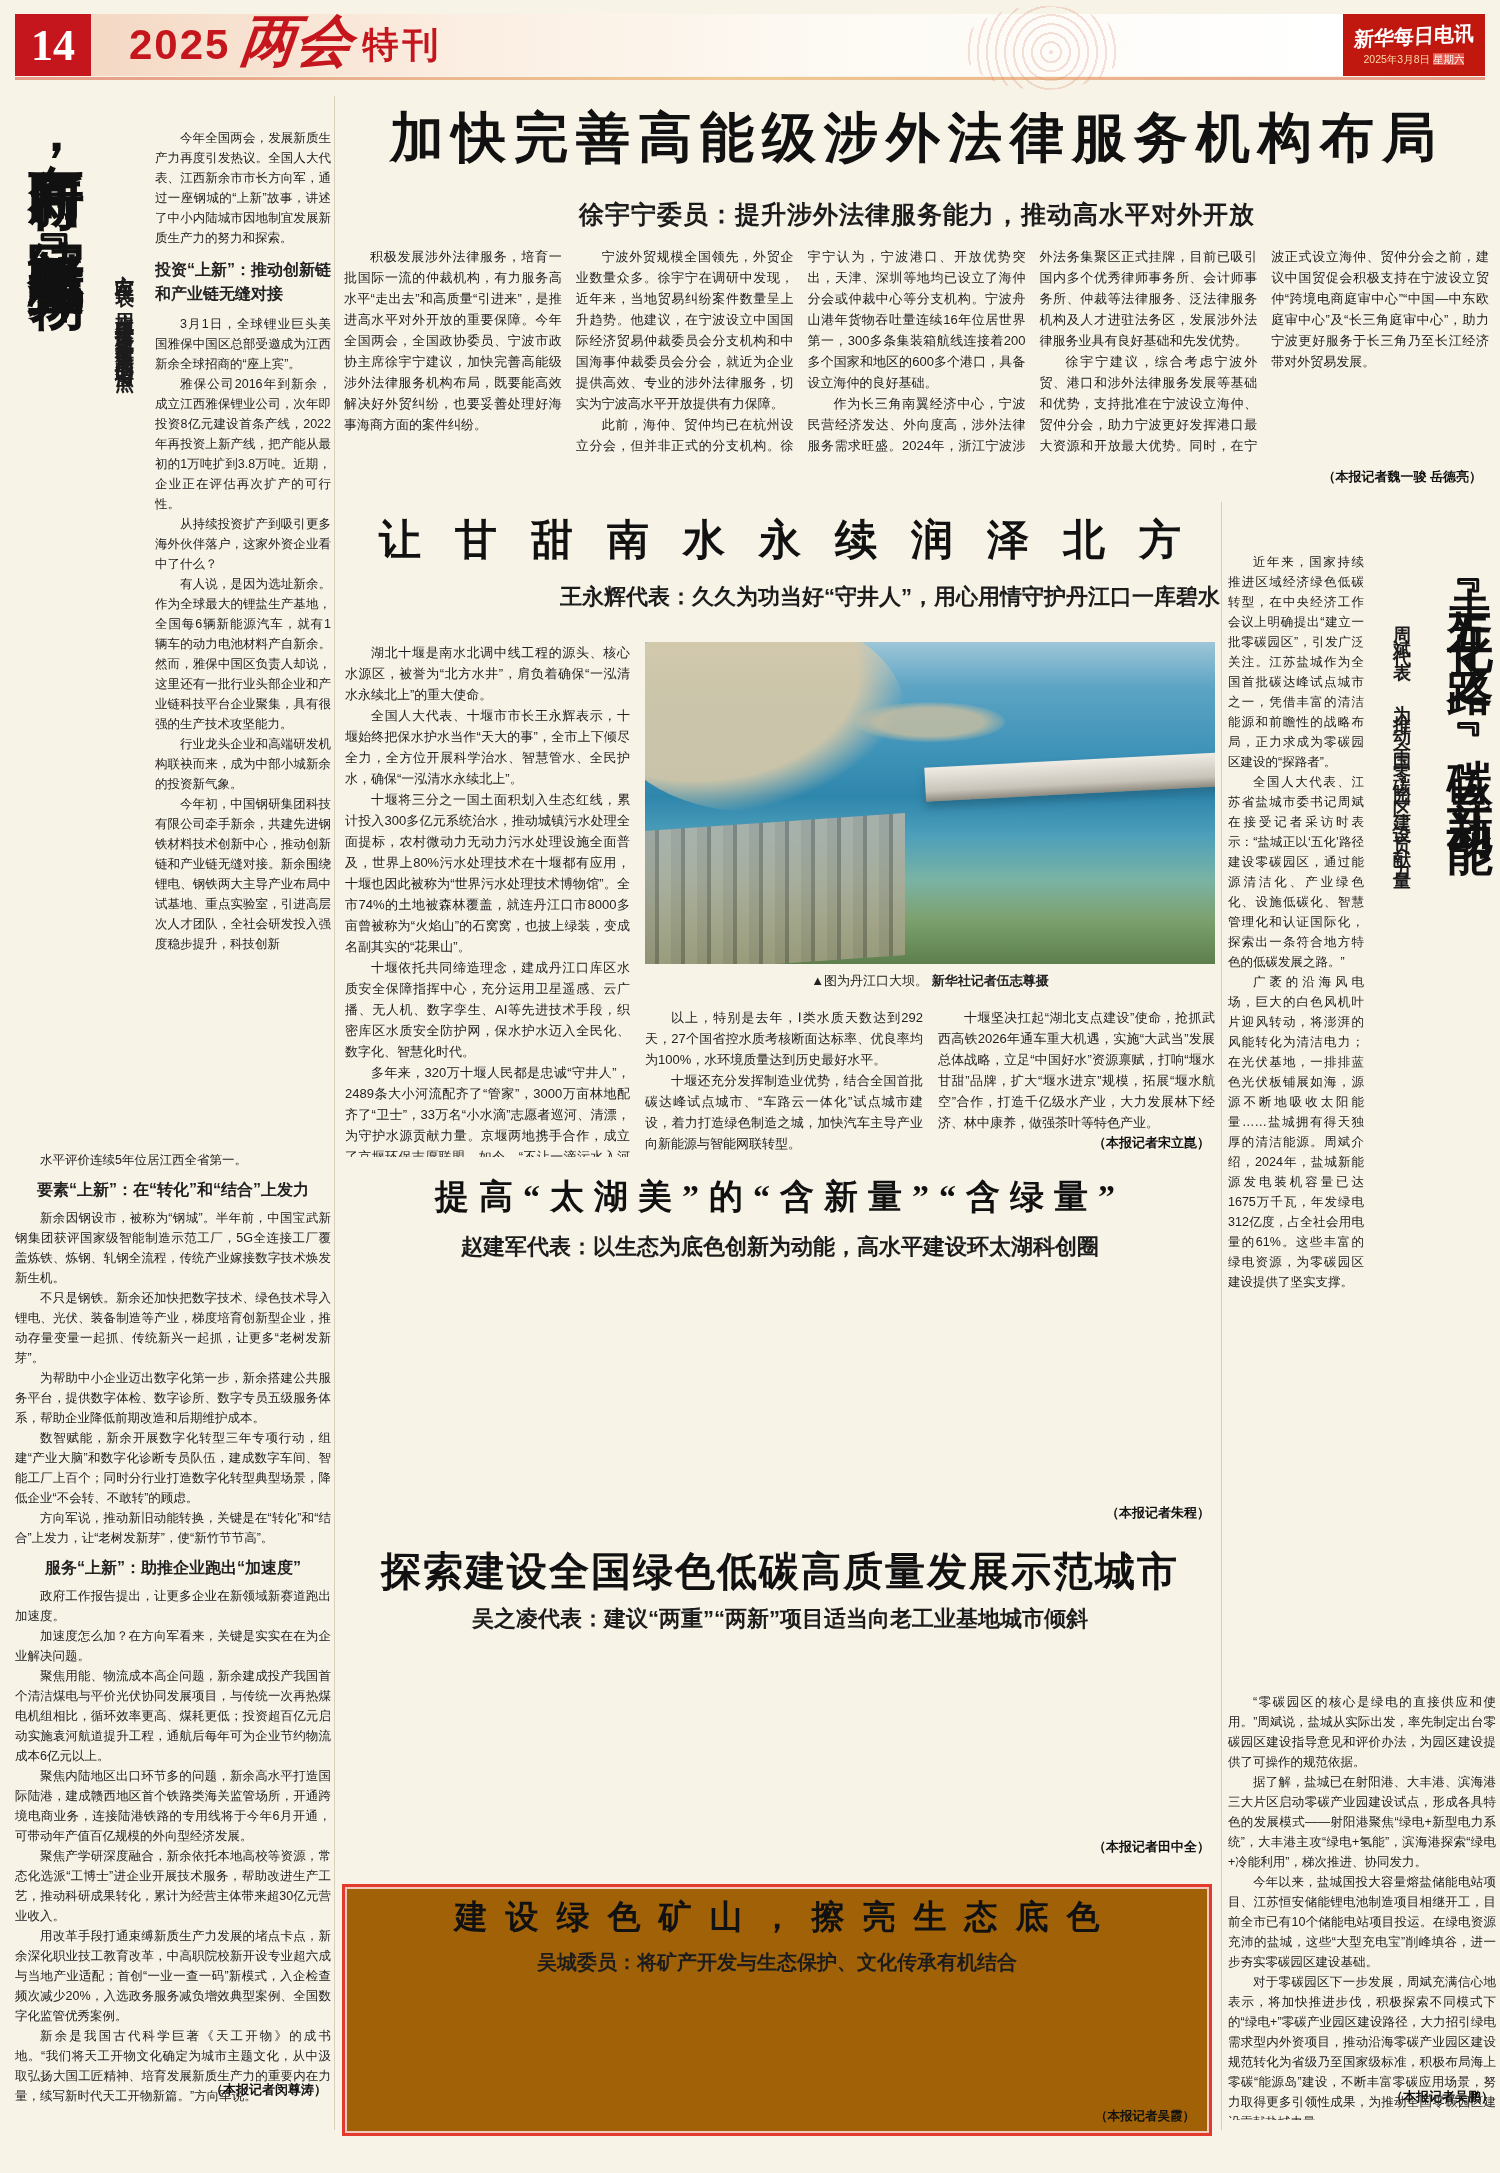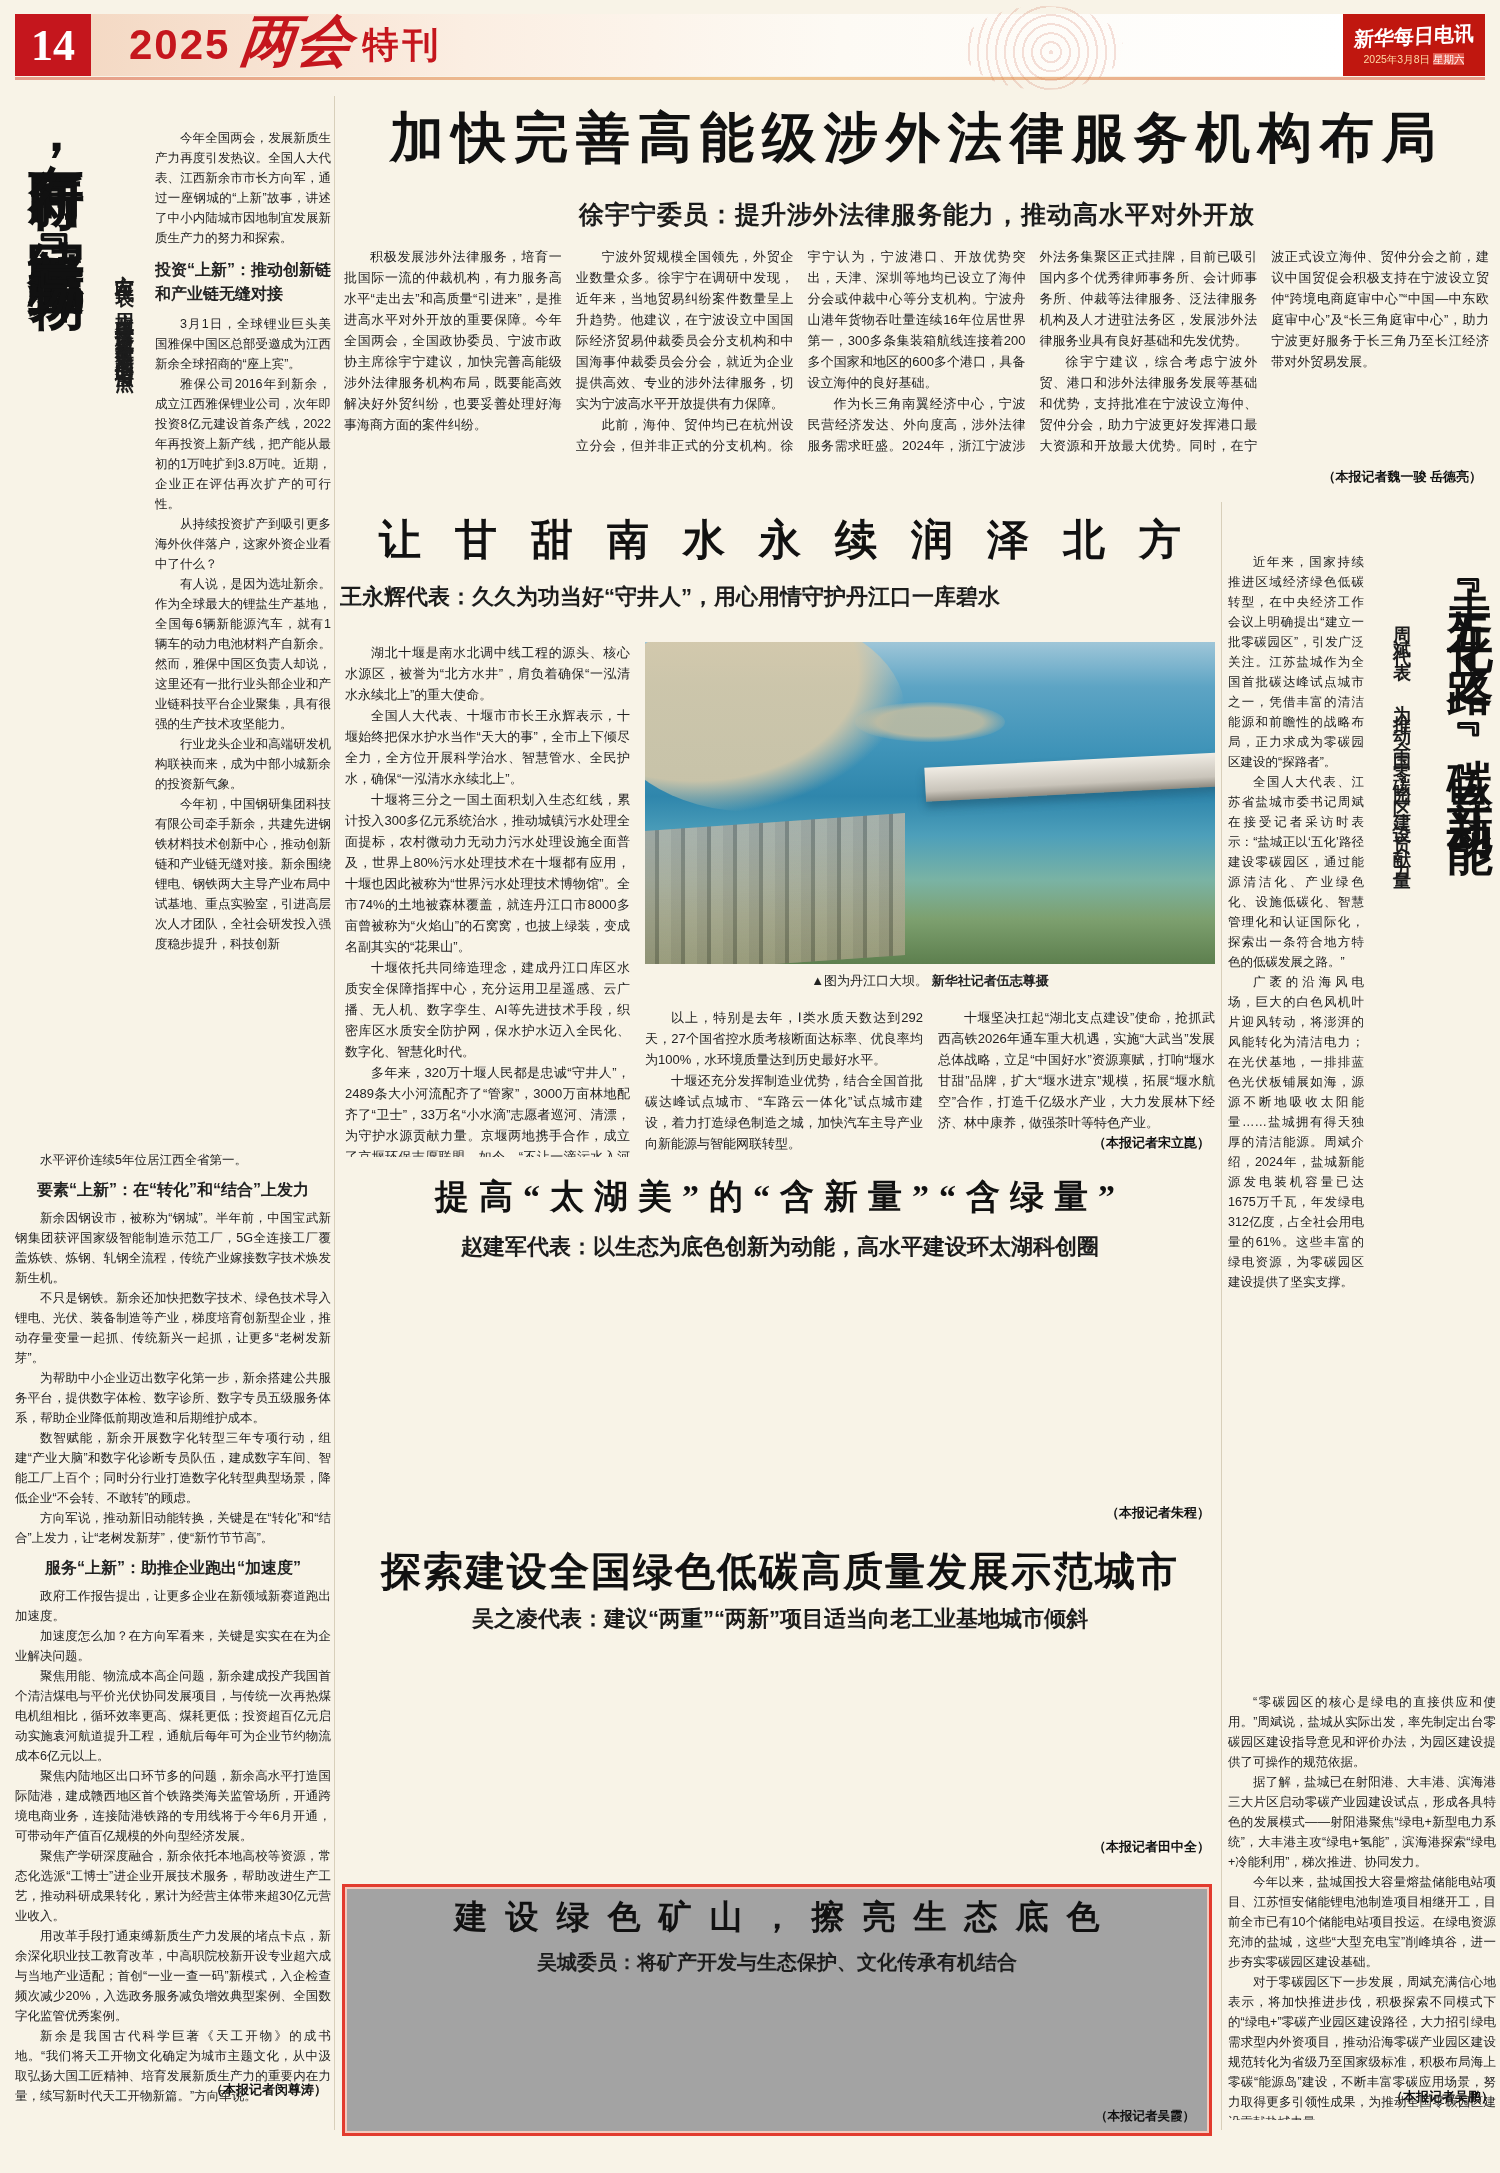--- a/index.html
+++ b/index.html
@@ -49,21 +49,21 @@
       font-size:19px;font-weight:700;letter-spacing:3px;line-height:1.4;}
   .l-nbody{position:absolute;left:140px;top:0;width:176px;height:1018px;overflow:hidden;}
   .l-bottom{position:absolute;left:0;top:1022px;width:316px;height:1020px;overflow:hidden;}
   .l-sub{font-size:16px;font-weight:900;text-align:center;margin:10px 0 8px;text-indent:0;}
   .l-sub.inset{text-align:left;line-height:1.5;}
   .l-credit{right:4px;top:1993px;}
   
   .artB{position:absolute;left:340px;top:502px;width:880px;height:660px;}
   .b-headline{position:absolute;left:0;top:10px;width:100%;text-align:center;font-family:"Liberation Serif",serif;
       font-size:42px;font-weight:900;letter-spacing:34px;text-indent:34px;color:#111;white-space:nowrap;}
-  .b-byline{position:absolute;left:0;top:80px;width:100%;text-align:left;font-size:22px;font-weight:700;}
+  .b-byline{position:absolute;left:0;top:80px;width:100%;text-align:right;font-size:22px;font-weight:700;}
   .b-col1{position:absolute;left:5px;top:140px;width:285px;height:515px;overflow:hidden;}
   .photo{position:absolute;left:305px;top:140px;width:570px;height:322px;overflow:hidden;
       background:linear-gradient(180deg,#9fc6d8 0%,#5da4c4 14%,#3e93b8 34%,#2f86ac 48%,#4d9fba 60%,#7ab3a4 74%,#7da06f 86%,#5d7f4e 100%);}
   .ph-shore{position:absolute;left:-40px;top:-30px;width:300px;height:200px;border-radius:50%;
       background:radial-gradient(ellipse at 30% 30%,#d8c9a8 0 55%,rgba(216,201,168,0) 72%);opacity:.9;}
   .ph-dam{position:absolute;left:280px;top:118px;width:300px;height:34px;background:linear-gradient(180deg,#f0ece4,#c9c4ba 70%,#8e8a80);
       transform:rotate(-3deg);box-shadow:0 6px 8px rgba(20,60,80,.35);}
   .ph-town{position:absolute;left:0px;top:180px;width:260px;height:142px;
       background:repeating-linear-gradient(90deg,#b9a99b 0 10px,#8f8478 10px 14px,#c7b6a6 14px 26px),
                  linear-gradient(180deg,rgba(90,130,150,.25),rgba(70,90,60,.4));
@@ -83,21 +83,21 @@
   .c-col{position:absolute;top:110px;height:242px;overflow:hidden;}
   .c-credit{right:10px;top:336px;}
   
   .artD{position:absolute;left:340px;top:1542px;width:880px;height:332px;}
   .d-headline{position:absolute;left:0;top:2px;width:100%;text-align:center;font-size:40px;font-weight:900;
       letter-spacing:2px;color:#111;white-space:nowrap;}
   .d-byline{position:absolute;left:0;top:62px;width:100%;text-align:center;font-size:22px;font-weight:700;}
   .d-col{position:absolute;top:108px;height:200px;overflow:hidden;}
   .d-credit{right:10px;top:296px;}
   
-  .artE{position:absolute;left:342px;top:1884px;width:864px;height:246px;background:#a3a3a3;
+  .artE{position:absolute;left:342px;top:1884px;width:864px;height:246px;background:#a16207;
       border:3px solid #e23b2e;box-shadow:inset 0 0 0 2px #f3c9bd;}
   .e-headline{position:absolute;left:0;top:8px;width:100%;text-align:center;font-size:33px;font-weight:900;
       letter-spacing:18px;text-indent:18px;color:#111;white-space:nowrap;}
   .e-byline{position:absolute;left:0;top:62px;width:100%;text-align:center;font-size:20px;font-weight:700;}
   .e-col{position:absolute;top:100px;height:118px;overflow:hidden;}
   .e-credit{right:14px;bottom:8px;font-size:12.5px;}
   
   .artF{position:absolute;left:1226px;top:502px;width:272px;height:1632px;}
   .f-headline{position:absolute;right:0;top:48px;height:1090px;writing-mode:vertical-rl;text-orientation:upright;
       font-family:"Liberation Serif",serif;font-size:46px;font-weight:900;letter-spacing:14px;line-height:1.2;color:#111;}

